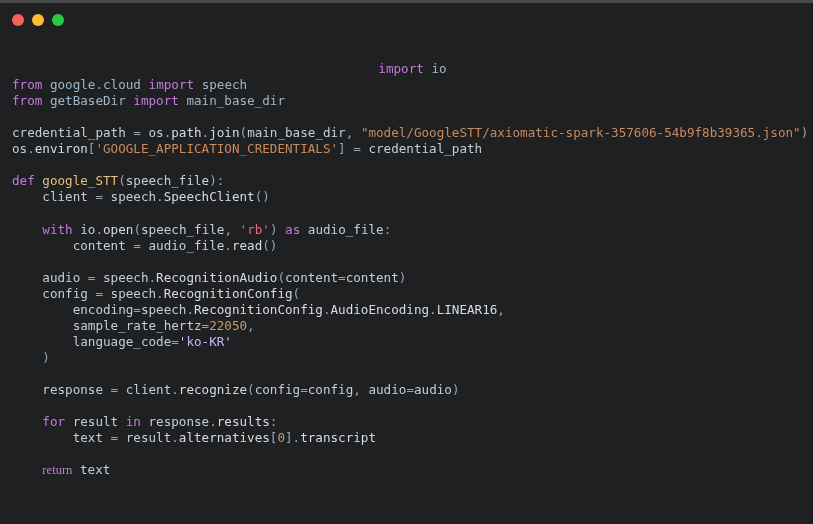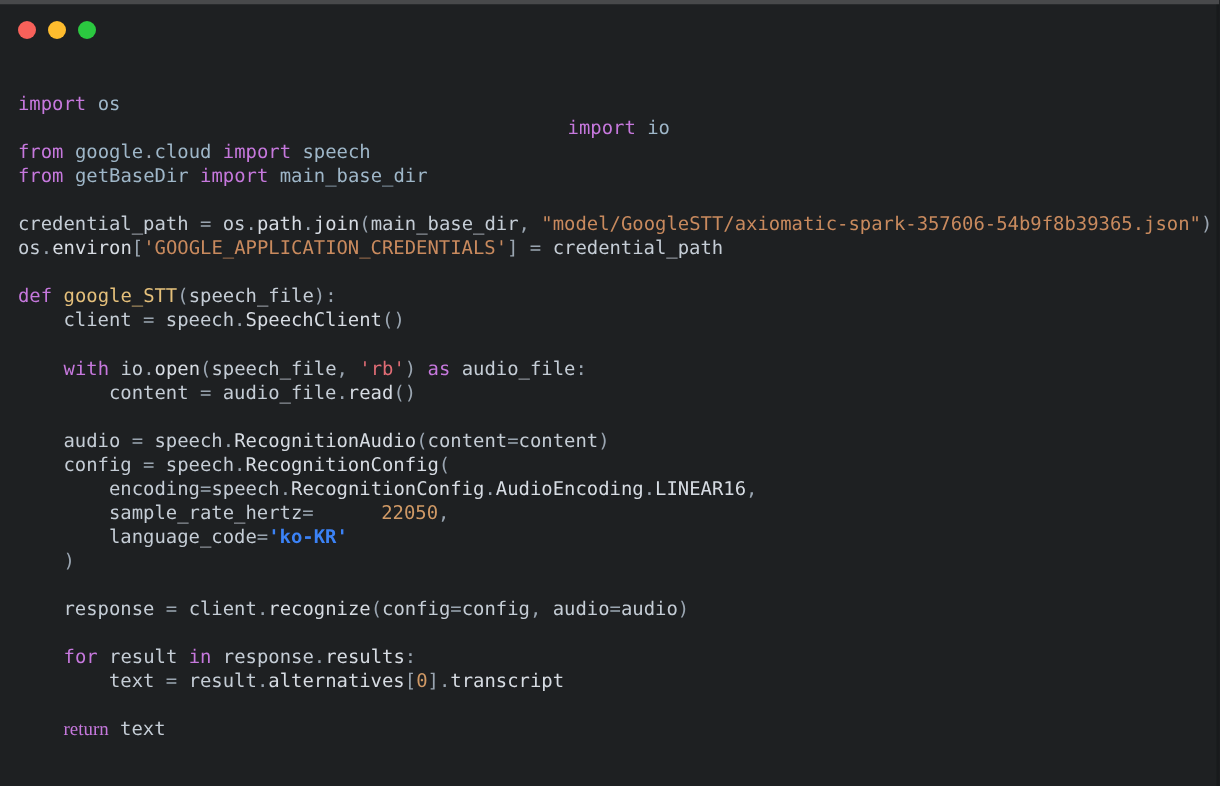--- a/index.html
+++ b/index.html
@@ -116,21 +116,20 @@
       <span class="traffic-dot dot-zoom" style="background: rgb(43, 200, 64);"></span>
     </div>
   </div>
 
   <div id="window-right-edge"></div>
 
   <div id="code-area">
 
     <span class="code-line" style="font-size: 12.6px;"> </span>
 
-    <span class="code-line" style="font-size: 12.6px;"><span class="tok-kw" style="color: rgb(198, 120, 221);">import</span><span class="tok-plain" style="color: rgb(197, 205, 214);"> </span><span class="tok-mod" style="color: rgb(159, 183, 201);">os</span></span>
 
     <span class="code-line" style="font-size: 12.6px; text-align: center;"><span class="tok-kw" style="color: rgb(198, 120, 221);">import</span><span class="tok-plain" style="color: rgb(197, 205, 214);"> </span><span class="tok-mod" style="color: rgb(159, 183, 201);">io</span></span>
 
     <span class="code-line" style="font-size: 12.6px;"><span class="tok-kw" style="color: rgb(198, 120, 221);">from</span><span class="tok-plain" style="color: rgb(197, 205, 214);"> </span><span class="tok-mod" style="color: rgb(159, 183, 201);">google</span><span class="tok-op" style="color: rgb(154, 165, 177);">.</span><span class="tok-mod" style="color: rgb(159, 183, 201);">cloud</span><span class="tok-plain" style="color: rgb(197, 205, 214);"> </span><span class="tok-kw" style="color: rgb(198, 120, 221);">import</span><span class="tok-plain" style="color: rgb(197, 205, 214);"> </span><span class="tok-mod" style="color: rgb(159, 183, 201);">speech</span></span>
 
     <span class="code-line" style="font-size: 12.6px;"><span class="tok-kw" style="color: rgb(198, 120, 221);">from</span><span class="tok-plain" style="color: rgb(197, 205, 214);"> </span><span class="tok-mod" style="color: rgb(159, 183, 201);">getBaseDir</span><span class="tok-plain" style="color: rgb(197, 205, 214);"> </span><span class="tok-kw" style="color: rgb(198, 120, 221);">import</span><span class="tok-plain" style="color: rgb(197, 205, 214);"> </span><span class="tok-mod" style="color: rgb(159, 183, 201);">main_base_dir</span></span>
 
     <span class="code-line" style="font-size: 12.6px;"> </span>
 
     <span class="code-line" style="font-size: 12.6px;"><span class="tok-plain" style="color: rgb(197, 205, 214);">credential_path</span><span class="tok-op" style="color: rgb(154, 165, 177);"> = </span><span class="tok-plain" style="color: rgb(197, 205, 214);">os</span><span class="tok-op" style="color: rgb(154, 165, 177);">.</span><span class="tok-attr">path</span><span class="tok-op" style="color: rgb(154, 165, 177);">.</span><span class="tok-attr">join</span><span class="tok-op" style="color: rgb(154, 165, 177);">(</span><span class="tok-plain" style="color: rgb(197, 205, 214);">main_base_dir</span><span class="tok-op" style="color: rgb(154, 165, 177);">, </span><span class="tok-str" style="color: rgb(201, 138, 94);">"model/GoogleSTT/axiomatic-spark-357606-54b9f8b39365.json"</span><span class="tok-op" style="color: rgb(154, 165, 177);">)</span></span>
@@ -150,23 +149,23 @@
     <span class="code-line" style="font-size: 12.6px;"><span class="tok-plain" style="color: rgb(197, 205, 214);">        content</span><span class="tok-op" style="color: rgb(154, 165, 177);"> = </span><span class="tok-plain" style="color: rgb(197, 205, 214);">audio_file</span><span class="tok-op" style="color: rgb(154, 165, 177);">.</span><span class="tok-attr">read</span><span class="tok-op" style="color: rgb(154, 165, 177);">()</span></span>
 
     <span class="code-line" style="font-size: 12.6px;"> </span>
 
     <span class="code-line" style="font-size: 12.6px;"><span class="tok-plain" style="color: rgb(197, 205, 214);">    audio</span><span class="tok-op" style="color: rgb(154, 165, 177);"> = </span><span class="tok-plain" style="color: rgb(197, 205, 214);">speech</span><span class="tok-op" style="color: rgb(154, 165, 177);">.</span><span class="tok-attr">RecognitionAudio</span><span class="tok-op" style="color: rgb(154, 165, 177);">(</span><span class="tok-plain" style="color: rgb(197, 205, 214);">content</span><span class="tok-op" style="color: rgb(154, 165, 177);">=</span><span class="tok-plain" style="color: rgb(197, 205, 214);">content</span><span class="tok-op" style="color: rgb(154, 165, 177);">)</span></span>
 
     <span class="code-line" style="font-size: 12.6px;"><span class="tok-plain" style="color: rgb(197, 205, 214);">    config</span><span class="tok-op" style="color: rgb(154, 165, 177);"> = </span><span class="tok-plain" style="color: rgb(197, 205, 214);">speech</span><span class="tok-op" style="color: rgb(154, 165, 177);">.</span><span class="tok-attr">RecognitionConfig</span><span class="tok-op" style="color: rgb(154, 165, 177);">(</span></span>
 
     <span class="code-line" style="font-size: 12.6px;"><span class="tok-plain" style="color: rgb(197, 205, 214);">        encoding</span><span class="tok-op" style="color: rgb(154, 165, 177);">=</span><span class="tok-plain" style="color: rgb(197, 205, 214);">speech</span><span class="tok-op" style="color: rgb(154, 165, 177);">.</span><span class="tok-attr">RecognitionConfig</span><span class="tok-op" style="color: rgb(154, 165, 177);">.</span><span class="tok-attr">AudioEncoding</span><span class="tok-op" style="color: rgb(154, 165, 177);">.</span><span class="tok-attr">LINEAR16</span><span class="tok-op" style="color: rgb(154, 165, 177);">,</span></span>
 
-    <span class="code-line" style="font-size: 12.6px;"><span class="tok-plain" style="color: rgb(197, 205, 214);">        sample_rate_hertz</span><span class="tok-op" style="color: rgb(154, 165, 177);">=</span><span class="tok-num" style="color: rgb(209, 154, 102); margin-left: 45px;">22050</span><span class="tok-op" style="color: rgb(154, 165, 177);">,</span></span>
+    <span class="code-line" style="font-size: 12.6px;"><span class="tok-plain" style="color: rgb(197, 205, 214);">        sample_rate_hertz</span><span class="tok-op" style="color: rgb(154, 165, 177);">=</span><span class="tok-num" style="color: rgb(209, 154, 102);">22050</span><span class="tok-op" style="color: rgb(154, 165, 177);">,</span></span>
 
-    <span class="code-line" style="font-size: 12.6px;"><span class="tok-plain" style="color: rgb(197, 205, 214);">        language_code</span><span class="tok-op" style="color: rgb(154, 165, 177);">=</span><span class="tok-str2" style="color: #3b82f6; font-weight: bold;">'ko-KR'</span></span>
+    <span class="code-line" style="font-size: 12.6px;"><span class="tok-plain" style="color: rgb(197, 205, 214);">        language_code</span><span class="tok-op" style="color: rgb(154, 165, 177);">=</span><span class="tok-str2" style="color: #c4b5fd;">'ko-KR'</span></span>
 
     <span class="code-line" style="font-size: 12.6px;"><span class="tok-op" style="color: rgb(154, 165, 177);">    )</span></span>
 
     <span class="code-line" style="font-size: 12.6px;"> </span>
 
     <span class="code-line" style="font-size: 12.6px;"><span class="tok-plain" style="color: rgb(197, 205, 214);">    response</span><span class="tok-op" style="color: rgb(154, 165, 177);"> = </span><span class="tok-plain" style="color: rgb(197, 205, 214);">client</span><span class="tok-op" style="color: rgb(154, 165, 177);">.</span><span class="tok-attr">recognize</span><span class="tok-op" style="color: rgb(154, 165, 177);">(</span><span class="tok-plain" style="color: rgb(197, 205, 214);">config</span><span class="tok-op" style="color: rgb(154, 165, 177);">=</span><span class="tok-plain" style="color: rgb(197, 205, 214);">config</span><span class="tok-op" style="color: rgb(154, 165, 177);">, </span><span class="tok-plain" style="color: rgb(197, 205, 214);">audio</span><span class="tok-op" style="color: rgb(154, 165, 177);">=</span><span class="tok-plain" style="color: rgb(197, 205, 214);">audio</span><span class="tok-op" style="color: rgb(154, 165, 177);">)</span></span>
 
     <span class="code-line" style="font-size: 12.6px;"> </span>
 
     <span class="code-line" style="font-size: 12.6px;"><span class="tok-plain" style="color: rgb(197, 205, 214);">    </span><span class="tok-kw" style="color: rgb(198, 120, 221);">for</span><span class="tok-plain" style="color: rgb(197, 205, 214);"> result </span><span class="tok-kw" style="color: rgb(198, 120, 221);">in</span><span class="tok-plain" style="color: rgb(197, 205, 214);"> response</span><span class="tok-op" style="color: rgb(154, 165, 177);">.</span><span class="tok-attr">results</span><span class="tok-op" style="color: rgb(154, 165, 177);">:</span></span>

